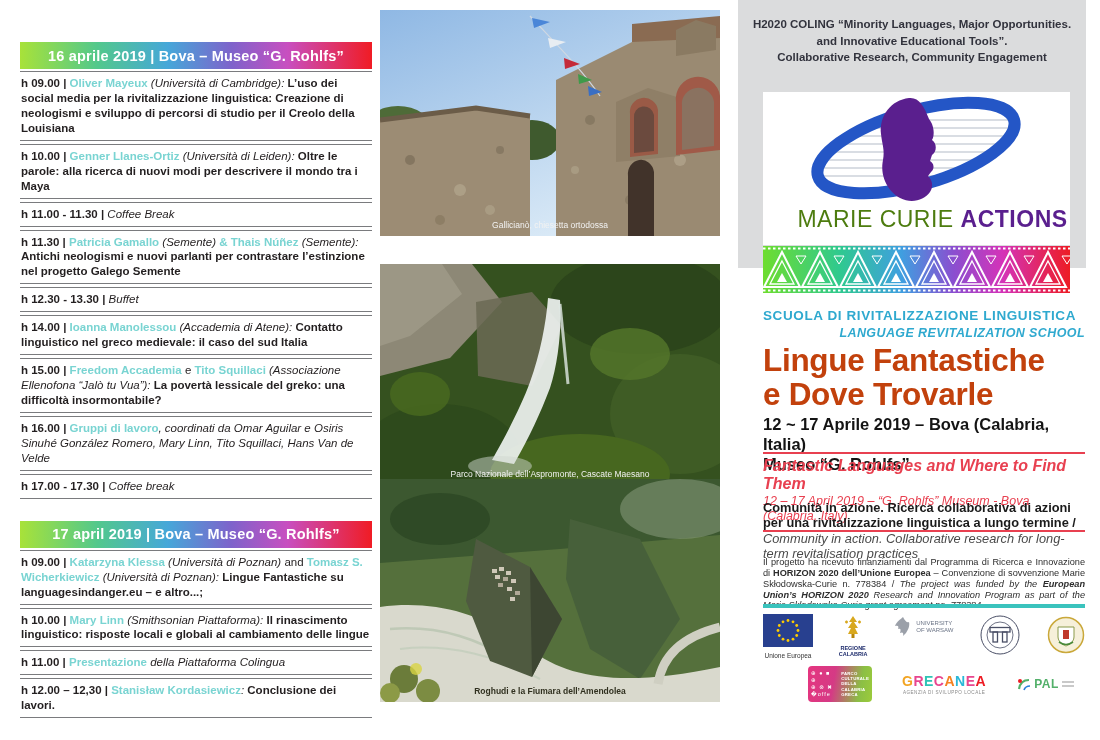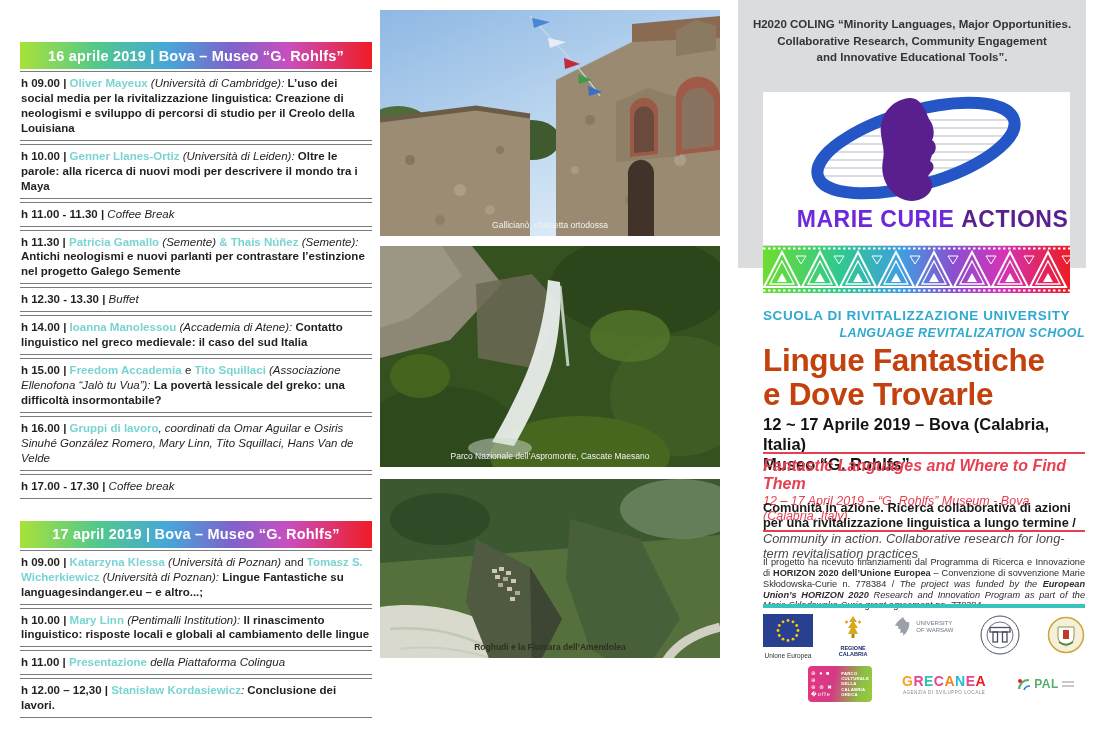--- a/index.html
+++ b/index.html
@@ -27,21 +27,21 @@
   .photo svg{display:block;}
   .cap{position:absolute;left:0;right:0;bottom:6px;text-align:center;font-size:8.5px;color:#f2f2f2;}
   .cap.dark{color:#30301f;font-weight:700;}
 
   
   .gray-panel{position:absolute;left:738px;top:0;width:348px;height:268px;background:#dbdcdd;}
   .h2020{position:absolute;left:740px;top:16px;width:344px;text-align:center;
          font-size:11.5px;font-weight:700;color:#32333d;line-height:1.45;}
   .mcbox{position:absolute;left:763px;top:92px;width:307px;height:153px;background:#fff;text-align:center;}
   .mctext{margin-top:-4px;font-size:23px;letter-spacing:.5px;white-space:nowrap;}
-  .mc-main{color:#6d28d9;font-weight:700;margin-left:32px;}
+  .mc-main{color:#4d7c0f;font-weight:400;margin-left:32px;}
   .mc-actions{color:#5a1f8e;font-weight:800;margin-top:29px;}
   .band{position:absolute;left:763px;top:246px;width:307px;height:47px;}
 
   .rtxt{position:absolute;left:763px;width:322px;}
   .school-it{top:308px;font-size:13.5px;font-weight:700;color:#2fa9cf;letter-spacing:.6px;}
   .school-en{top:326px;font-size:12.5px;font-weight:700;font-style:italic;color:#2fa9cf;letter-spacing:.4px;text-align:right;}
   .big-title{top:344px;font-size:31.5px;font-weight:800;color:#c2410c;line-height:1.07;letter-spacing:-.3px;}
   .dates-it{top:414px;font-size:16.5px;font-weight:700;color:#141414;line-height:1.22;}
   .red-block{top:452px;border-top:2px solid #e84050;border-bottom:2px solid #e84050;padding:3px 0 5px;}
   .sub-en{font-size:16px;font-weight:700;font-style:italic;color:#e84050;line-height:1.15;}
@@ -89,21 +89,21 @@
       <div class="entry"><span class="t">h 12.30 - 13.30 | </span><span class="re">Buffet</span></div>
       <div class="entry"><span class="t">h 14.00 | </span><span class="sp">Ioanna Manolessou </span><span class="af">(Accademia di Atene): </span><span class="ti">Contatto linguistico nel greco medievale: il caso del sud Italia</span></div>
       <div class="entry"><span class="t">h 15.00 | </span><span class="sp">Freedom Accademia </span><span class="jn">e </span><span class="sp">Tito Squillaci </span><span class="af">(Associazione Ellenofona “Jalò tu Vua”): </span><span class="ti">La povertà lessicale del greko: una difficoltà insormontabile?</span></div>
       <div class="entry"><span class="t">h 16.00 | </span><span class="sp">Gruppi di lavoro</span><span class="re">, coordinati da Omar Aguilar e Osiris Sinuhé González Romero, Mary Linn, Tito Squillaci, Hans Van de Velde</span></div>
       <div class="entry"><span class="t">h 17.00 - 17.30 | </span><span class="re">Coffee break</span></div>
     </div>
 
     <div class="sec-header second">17 april 2019 | Bova –  Museo “G. Rohlfs”</div>
     <div class="entries">
       <div class="entry"><span class="t">h 09.00 | </span><span class="sp">Katarzyna Klessa </span><span class="af">(Università di Poznan) </span><span class="jn">and </span><span class="sp">Tomasz S. Wicherkiewicz </span><span class="af">(Università di Poznan): </span><span class="ti">Lingue Fantastiche su languagesindanger.eu – e altro...;</span></div>
-      <div class="entry"><span class="t">h 10.00 | </span><span class="sp">Mary Linn </span><span class="af">(Pentimalli Institution): </span><span class="ti">Il rinascimento linguistico: risposte locali e globali al cambiamento delle lingue</span></div>
+      <div class="entry"><span class="t">h 10.00 | </span><span class="sp">Mary Linn </span><span class="af">(Smithsonian Piattaforma): </span><span class="ti">Il rinascimento linguistico: risposte locali e globali al cambiamento delle lingue</span></div>
       <div class="entry"><span class="t">h 11.00 | </span><span class="sp">Presentazione </span><span class="re">della Piattaforma Colingua</span></div>
       <div class="entry"><span class="t">h 12.00 – 12,30 | </span><span class="sp">Stanisław Kordasiewicz</span><span class="af">: </span><span class="ti">Conclusione dei lavori.</span></div>
     </div>
 
   </div>
 
   <div class="photo" style="top:10px;height:226px;">
     <svg width="340" height="226" viewBox="0 0 340 226">
       <defs>
         <linearGradient id="sky1" x1="0" y1="0" x2="0.6" y2="1">
@@ -158,42 +158,42 @@
       <polyline points="0,110 96,98 150,106" stroke="#6b5c48" stroke-width="5" fill="none"></polyline>
       <circle cx="30" cy="150" r="5" fill="#7a6c58" opacity="0.7"></circle>
         <circle cx="80" cy="180" r="6" fill="#b3a68e" opacity="0.7"></circle>
       <circle cx="120" cy="140" r="4" fill="#7a6c58" opacity="0.6"></circle>
         <circle cx="60" cy="210" r="5" fill="#87785f" opacity="0.7"></circle>
       <circle cx="110" cy="200" r="5" fill="#b3a68e" opacity="0.6"></circle>
     </svg>
     <div class="cap">Gallicianò, chiesetta ortodossa</div>
   </div>
 
-  <div class="photo" style="top:246px;height:221px;">
+  <div class="photo" style="top:264px;height:221px;">
     <svg width="340" height="221" viewBox="0 0 340 221">
       <rect width="340" height="221" fill="#35511f"></rect>
       <ellipse cx="260" cy="40" rx="90" ry="50" fill="#2c451b"></ellipse>
         <ellipse cx="60" cy="190" rx="80" ry="50" fill="#2e4a1c"></ellipse>
       <ellipse cx="300" cy="150" rx="70" ry="60" fill="#3f5c25"></ellipse>
         <ellipse cx="200" cy="210" rx="90" ry="40" fill="#47671f"></ellipse>
       <ellipse cx="250" cy="90" rx="40" ry="26" fill="#55772a" opacity="0.8"></ellipse>
         <ellipse cx="40" cy="60" rx="40" ry="30" fill="#3f5c25"></ellipse>
       <ellipse cx="150," ::="" cy="30" rx="0" ry="0" fill="none"></ellipse>
       <polygon points="0,0 92,0 122,38 70,94 0,112" fill="#8d8876"></polygon>
       <polygon points="0,0 62,0 82,30 30,72 0,82" fill="#a39e8c" opacity="0.7"></polygon>
       <polygon points="96,38 152,28 182,62 152,122 98,112" fill="#6b6a55" opacity="0.85"></polygon>
       <path d="M168,34 C166,60 160,90 150,118 C142,140 128,168 112,196 L134,200 C150,172 160,150 170,124 C178,100 182,64 180,36 Z" fill="#eef2f0" opacity="0.92"></path>
       <path d="M180,40 L188,120" stroke="#dfe8e4" stroke-width="3" opacity="0.8"></path>
       <ellipse cx="120" cy="202" rx="32" ry="10" fill="#cfd8d0" opacity="0.5"></ellipse>
       <ellipse cx="40" cy="130" rx="30" ry="22" fill="#47671f" opacity="0.9"></ellipse>
     </svg>
     <div class="cap">Parco Nazionale dell’Aspromonte, Cascate Maesano</div>
   </div>
 
-  <div class="photo" style="top:479px;height:179px;">
+  <div class="photo" style="top:479px;height:223px;">
     <svg width="340" height="223" viewBox="0 0 340 223">
       <rect width="340" height="223" fill="#55703c"></rect>
       <polygon points="0,0 340,0 340,56 180,70 0,84" fill="#3c5830"></polygon>
       <ellipse cx="300" cy="30" rx="60" ry="30" fill="#8fa183" opacity="0.5"></ellipse>
       <ellipse cx="60" cy="40" rx="50" ry="26" fill="#2f4a26"></ellipse>
       <polygon points="190,40 260,60 300,140 260,200 210,170 186,100" fill="#47603a"></polygon>
       <path d="M0,128 C60,120 110,138 150,170 C190,202 250,207 340,188 L340,223 L0,223 Z" fill="#d9d9cd"></path>
       <path d="M10,150 C60,146 100,160 140,186" stroke="#b8c4b0" stroke-width="2.5" fill="none" opacity="0.8"></path>
       <path d="M20,170 C70,164 120,178 160,200" stroke="#c2cdbc" stroke-width="2" fill="none" opacity="0.8"></path>
       <path d="M340,148 C300,158 282,178 278,205" stroke="#cfcfc2" stroke-width="9" fill="none"></path>
@@ -216,22 +216,22 @@
       <circle cx="10" cy="214" r="10" fill="#8c9a46"></circle>
         <circle cx="36" cy="190" r="6" fill="#d8d343" opacity="0.8"></circle>
     </svg>
     <div class="cap dark">Roghudi e la Fiumara dell’Amendolea</div>
   </div>
 
   <div class="gray-panel"></div>
 
   <div class="h2020">
     <div>H2020 COLING “Minority Languages, Major Opportunities.</div>
+    <div>and Innovative Educational Tools”.</div>
     <div>Collaborative Research, Community Engagement</div>
-    <div>and Innovative Educational Tools”.</div>
   </div>
 
   <div class="mcbox">
     <svg width="307" height="114" viewBox="0 0 307 114">
       <defs>
           <clipPath id="ellclip">
             <ellipse cx="153" cy="56" rx="102" ry="37" transform="rotate(-16 153 56)"></ellipse>
           </clipPath>
         </defs>
       <g clip-path="url(#ellclip)" stroke="#cdd2da" stroke-width="1.5">
@@ -273,21 +273,21 @@
       <use href="#tri" x="76"></use>
       <use href="#tri" x="114"></use>
     <use href="#tri" x="152"></use>
       <use href="#tri" x="190"></use>
       <use href="#tri" x="228"></use>
       <use href="#tri" x="266"></use>
     <line x1="0" y1="2.5" x2="307" y2="2.5" stroke="#fff" stroke-width="2" stroke-dasharray="2.5 2.5"></line>
     <line x1="0" y1="44.5" x2="307" y2="44.5" stroke="#fff" stroke-width="2" stroke-dasharray="2.5 2.5"></line>
   </svg>
 
-  <div class="rtxt school-it">SCUOLA DI RIVITALIZZAZIONE UNIVERSITY</div>
+  <div class="rtxt school-it">SCUOLA DI RIVITALIZZAZIONE LINGUISTICA</div>
   <div class="rtxt school-en">LANGUAGE REVITALIZATION SCHOOL</div>
 
   <div class="rtxt big-title">
     <div>Lingue Fantastiche</div>
     <div>e Dove Trovarle</div>
   </div>
 
   <div class="rtxt dates-it">
     <div>12 ~ 17 Aprile 2019 – Bova (Calabria, Italia)</div>
     <div>Museo “G. Rohlfs”</div>

